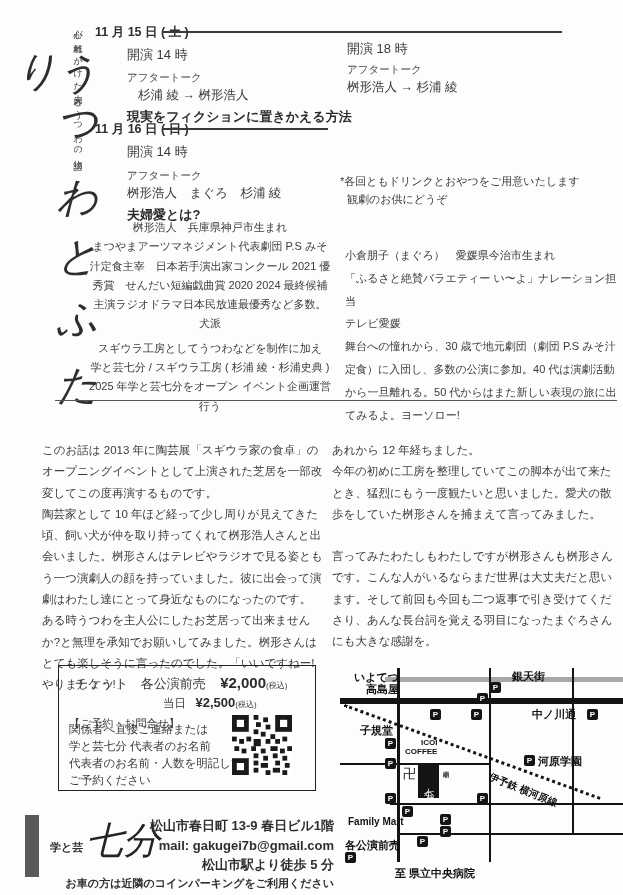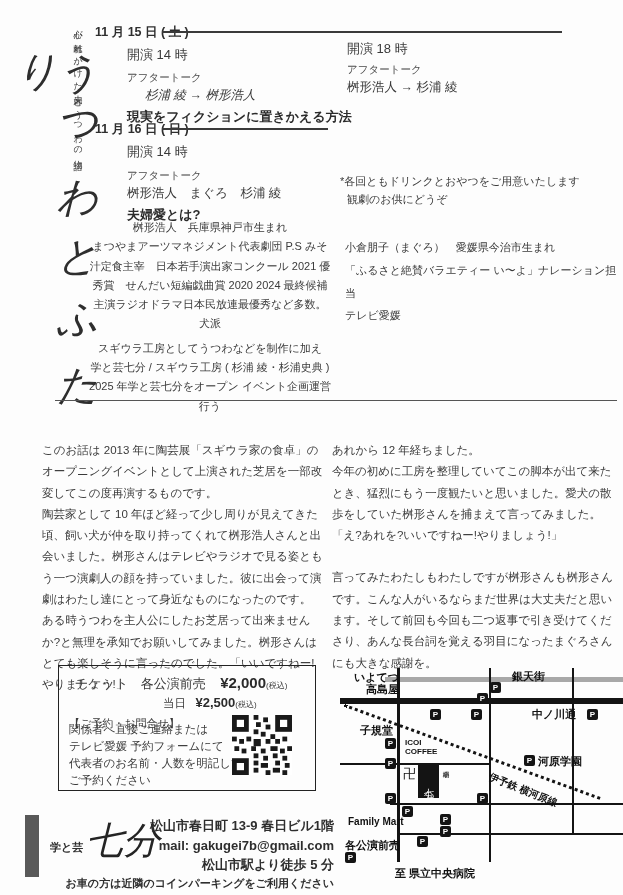--- a/index.html
+++ b/index.html
@@ -13,21 +13,21 @@
   
   .date{font-size:12.5px;font-weight:bold;color:#2e2e2e;}
   .rule{height:1.5px;background:#3a3a3a;}
   .time{font-size:13px;}
   .atalk{font-size:10.5px;color:#4a4a4a;}
   .names{font-size:12.5px;}
   .topic{font-size:13px;font-weight:bold;color:#2b2b2b;}
   .note{font-size:11px;line-height:18px;}
   
   .prof-l{font-size:11px;line-height:19.3px;width:244px;}
-  .prof-r{font-size:11px;line-height:22.8px;width:277px;}
+  .prof-r{font-size:11px;line-height:22.8px;width:277px;margin-top:8px;}
   .prof-l p,.prof-r p,.bodycol p{margin:0;}
   .prof-gap{height:5px;}
   .divider{height:1px;background:#555;}
   
   .bodycol{font-size:11.5px;line-height:21.3px;}
   
   .tbox{border:1.5px solid #222;}
   .tk-label{font-size:13px;}
   .tk-price{font-size:15px;font-weight:bold;color:#2b2b2b;}
   .tk-tax{font-size:8px;}
@@ -35,21 +35,21 @@
   .tk-line{font-size:11.5px;line-height:17px;}
   
   .bar{background:#595959;}
   .brand-small{font-size:11px;font-weight:bold;color:#2e2e2e;}
   .brand-large{font-family:"DejaVu Serif",serif;font-style:italic;font-size:37px;color:#242424;line-height:1;}
   .addr{text-align:right;font-weight:bold;color:#2e2e2e;}
   .addr .a1{font-size:13px;line-height:19.5px;}
   .addr .a2{font-size:11px;line-height:16px;}
   
   .map{position:absolute;}
-  .m-label{position:absolute;font-weight:bold;color:#111;font-size:11px;white-space:nowrap;}
+  .m-label{position:absolute;font-weight:bold;color:#111;font-size:11px;white-space:nowrap;text-align:right;}
   .m-small{font-size:8px;line-height:9px;}
   .street{position:absolute;background:#141414;}
   .street-gray{position:absolute;background:#a8a8a8;}
   .p-mark{position:absolute;width:11px;height:11px;background:#141414;color:#fff;
           font-size:8px;font-weight:bold;text-align:center;line-height:11px;border-radius:2px;}
   .venue-box{position:absolute;background:#141414;color:#fff;width:21px;height:33px;
              display:flex;align-items:center;justify-content:center;}
   .venue-box span{writing-mode:vertical-rl;font-size:10px;letter-spacing:2px;}
   .tiny-v{position:absolute;writing-mode:vertical-rl;font-size:6.5px;color:#333;letter-spacing:0;}
   .rail{position:absolute;border-top:3px dotted #141414;transform-origin:left top;}
@@ -63,21 +63,21 @@
 <div class="page">
 
   <div class="abs vtag" style="left:71px;top:22px;height:170px;">心が離れかけた夫婦とうつわの物語</div>
   <div class="abs vtitle" style="left:16px;top:24px;height:420px;">うつわとふたり</div>
 
   <div class="abs date" style="left:95px;top:24px;">11 月 15 日 ( 土 )</div>
   <div class="abs rule" style="left:162px;top:31px;width:400px;"></div>
 
   <div class="abs time" style="left:127px;top:46px;">開演 14 時</div>
   <div class="abs atalk" style="left:127px;top:71px;">アフタートーク</div>
-  <div class="abs names" style="left:145px;top:87px;font-style:italic;">杉浦 綾 → 桝形浩人</div>
+  <div class="abs names" style="left:138px;top:87px;">杉浦 綾 → 桝形浩人</div>
   <div class="abs topic" style="left:127px;top:108px;">現実をフィクションに置きかえる方法</div>
 
   <div class="abs time" style="left:347px;top:40px;">開演 18 時</div>
   <div class="abs atalk" style="left:347px;top:63px;">アフタートーク</div>
   <div class="abs names" style="left:347px;top:79px;">桝形浩人 → 杉浦 綾</div>
 
   <div class="abs date" style="left:95px;top:121px;">11 月 16 日 ( 日 )</div>
   <div class="abs rule" style="left:162px;top:128px;width:166px;"></div>
   <div class="abs time" style="left:127px;top:143px;">開演 14 時</div>
   <div class="abs atalk" style="left:127px;top:169px;">アフタートーク</div>
@@ -93,51 +93,51 @@
     <div class="prof-gap"></div>
     <p>スギウラ工房としてうつわなどを制作に加え</p>
     <p>学と芸七分 / スギウラ工房 ( 杉浦 綾・杉浦史典 )</p>
     <p>2025 年学と芸七分をオープン イベント企画運営行う</p>
   </div>
 
   <div class="abs prof-r" style="left:345px;top:236px;">
     <p>小倉朋子（まぐろ）　愛媛県今治市生まれ</p>
     <p>「ふるさと絶賛バラエティー い〜よ」ナレーション担当</p>
     <p>テレビ愛媛</p>
+    <p>舞台への憧れから、30 歳で地元劇団（劇団 P.S みそ汁定食）に入団し、多数の公演に参加。40 代は演劇活動から一旦離れる。50 代からはまた新しい表現の旅に出てみるよ。ヨーソロー!</p>
   </div>
 
   <div class="abs divider" style="left:55px;top:400px;width:562px;"></div>
 
   <div class="abs bodycol" style="left:42px;top:440px;width:282px;">
     <p>このお話は 2013 年に陶芸展「スギウラ家の食卓」のオープニングイベントとして上演された芝居を一部改変してこの度再演するものです。</p>
     <p>陶芸家として 10 年ほど経って少し周りが見えてきた頃、飼い犬が仲を取り持ってくれて桝形浩人さんと出会いました。桝形さんはテレビやラジオで見る姿ともう一つ演劇人の顔を持っていました。彼に出会って演劇はわたし達にとって身近なものになったのです。</p>
     <p>ある時うつわを主人公にしたお芝居って出来ませんか?と無理を承知でお願いしてみました。桝形さんはとても楽しそうに言ったのでした。「いいですねー!やりましょう!」</p>
   </div>
 
   <div class="abs bodycol" style="left:332px;top:440px;width:288px;">
     <p>あれから 12 年経ちました。</p>
     <p>今年の初めに工房を整理していてこの脚本が出て来たとき、猛烈にもう一度観たいと思いました。愛犬の散歩をしていた桝形さんを捕まえて言ってみました。</p>
-    <p>「え?あれを?いいですねー!やりましょう!」</p>
     <p style="margin-top:21px;">言ってみたわたしもわたしですが桝形さんも桝形さんです。こんな人がいるならまだ世界は大丈夫だと思います。そして前回も今回も二つ返事で引き受けてくださり、あんな長台詞を覚える羽目になったまぐろさんにも大きな感謝を。</p>
   </div>
 
   <div class="abs tbox" style="left:58px;top:665px;width:249px;height:124px;padding-left:7px;">
     <div class="abs" style="left:16px;top:8px;">
       <span class="tk-label">チケット</span>
       <span class="tk-label" style="margin-left:8px;">各公演前売</span>
       <span class="tk-price" style="margin-left:10px;">¥2,000</span><span class="tk-tax">(税込)</span>
     </div>
     <div class="abs" style="left:104px;top:27px;">
       <span class="tk-label" style="font-size:11.5px;">当日</span>
       <span class="tk-price" style="font-size:13px;margin-left:5px;">¥2,500</span><span class="tk-tax">(税込)</span>
     </div>
     <div class="abs tk-head" style="left:10px;top:36px;margin-top:14px;">【ご予約・お問合せ】</div>
     <div class="abs" style="left:10px;top:55px;">
       <div class="tk-line">関係者へ直接ご連絡または</div>
-      <div class="tk-line">テレビ愛媛 予約フォームにて</div>
+      <div class="tk-line">学と芸七分 代表者のお名前</div>
       <div class="tk-line">代表者のお名前・人数を明記して</div>
       <div class="tk-line">ご予約ください</div>
     </div>
 
     <svg class="abs" style="left:173px;top:49px;" width="60" height="60" viewBox="0 0 25 25">
       <rect x="0" y="0" width="25" height="25" fill="#fff"></rect>
       <g fill="#1a1a1a">
         <rect x="0" y="0" width="7" height="7"></rect>
           <rect x="18" y="0" width="7" height="7"></rect>
           <rect x="0" y="18" width="7" height="7"></rect>

